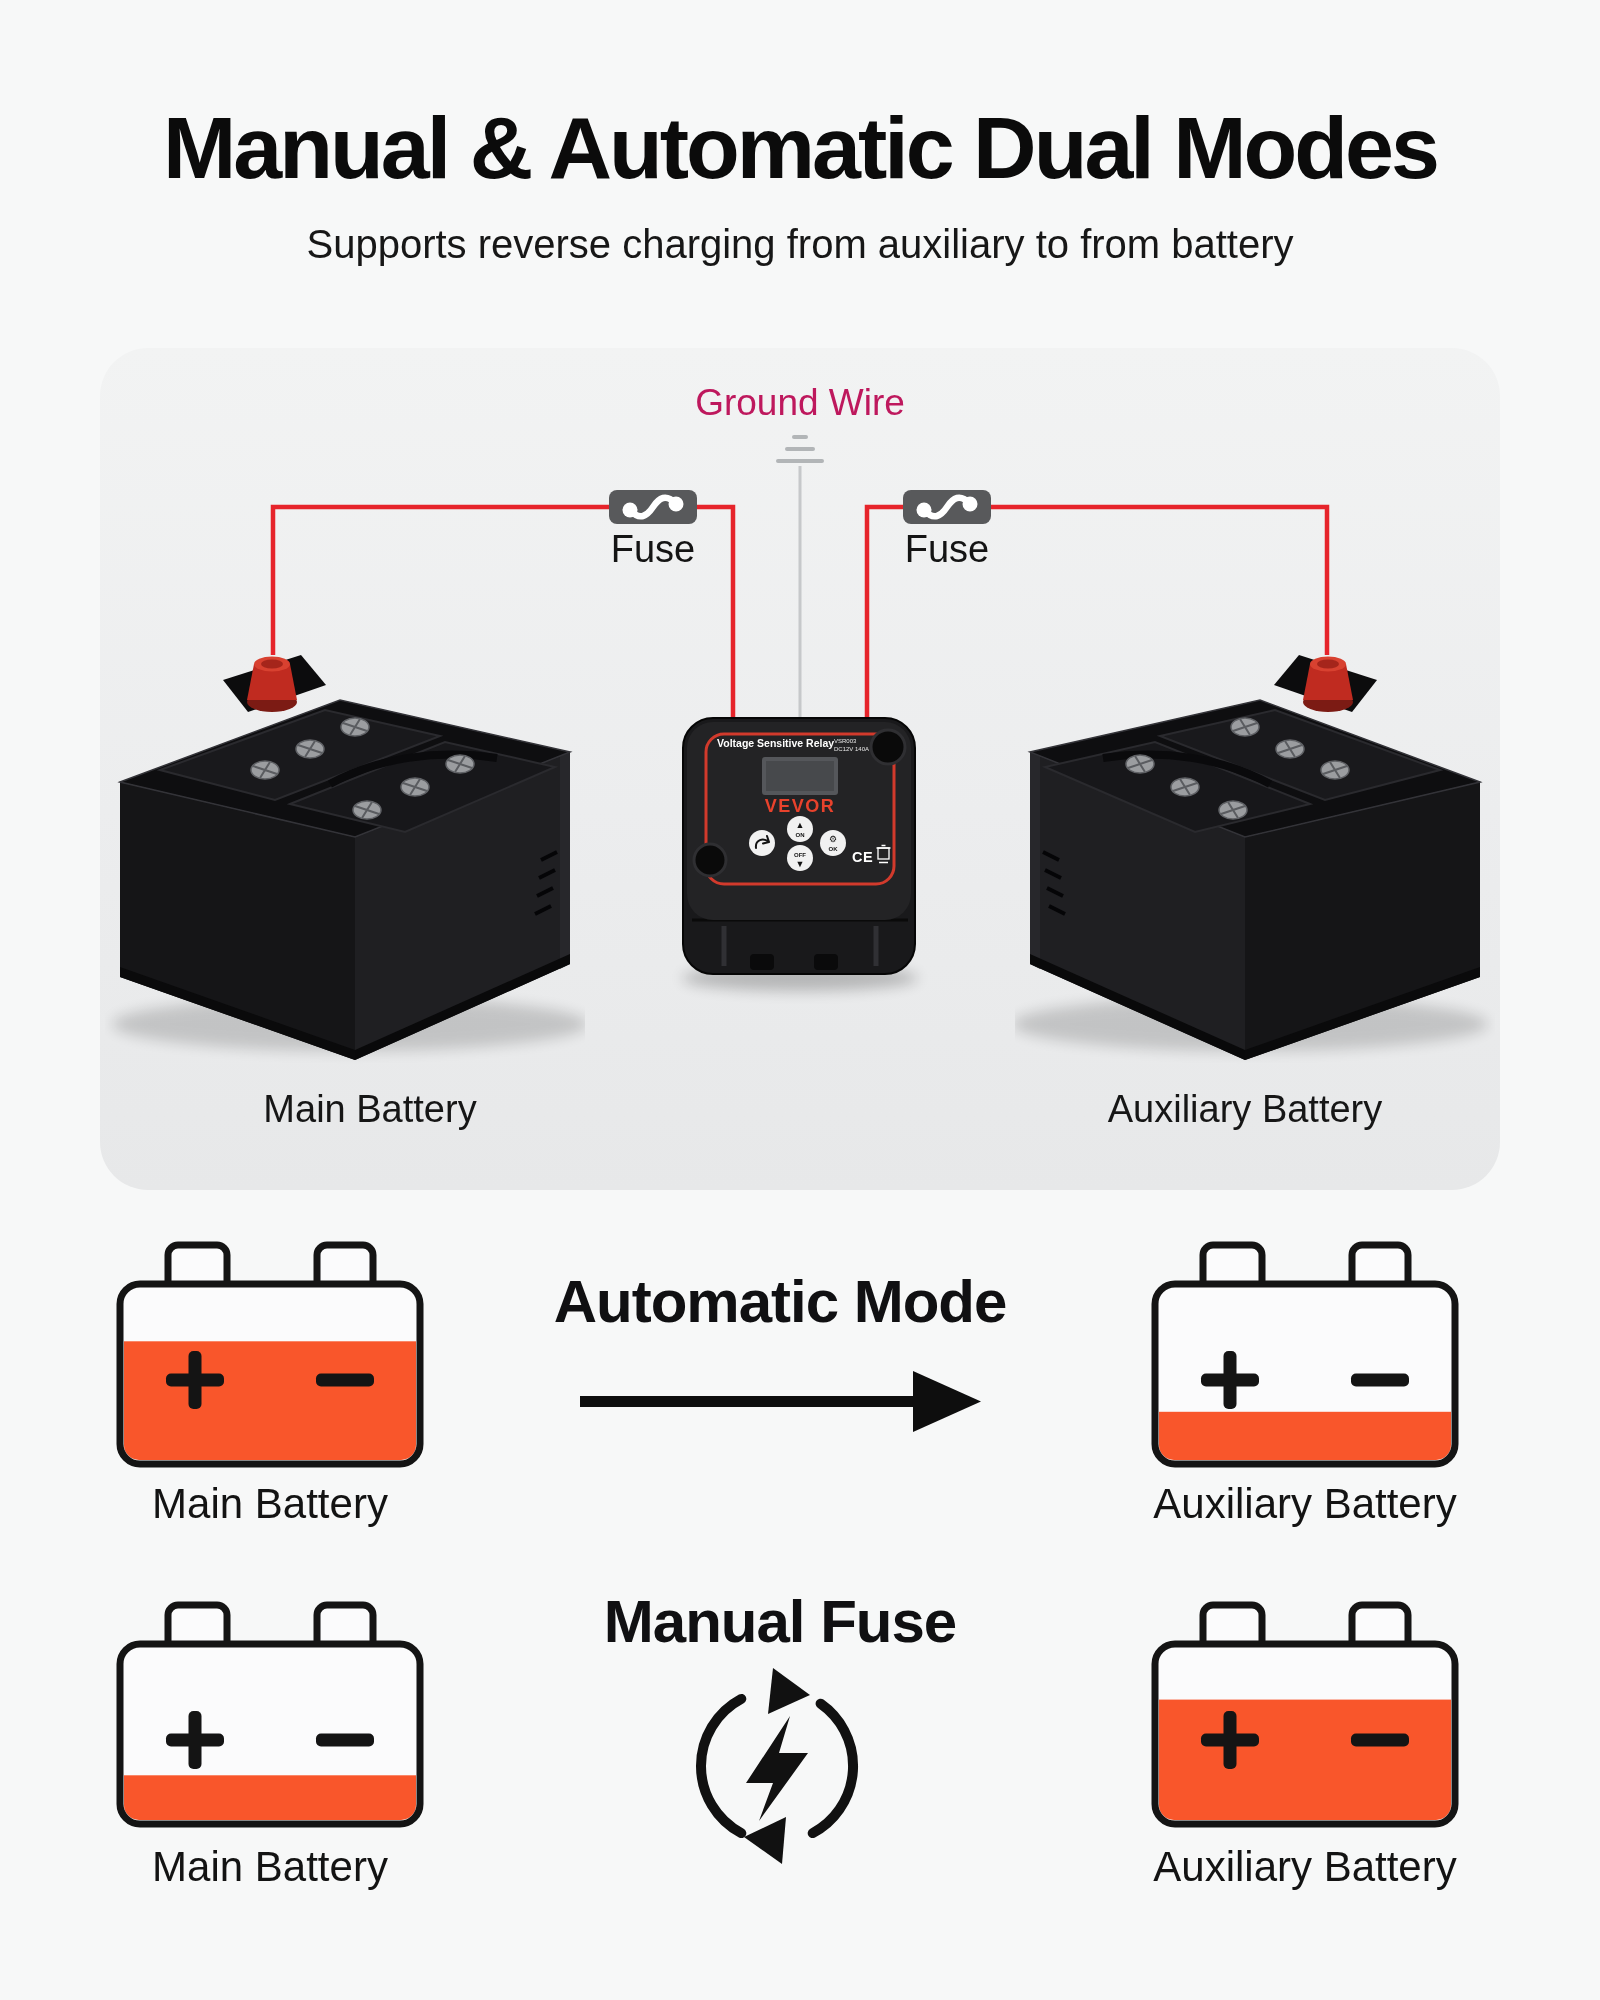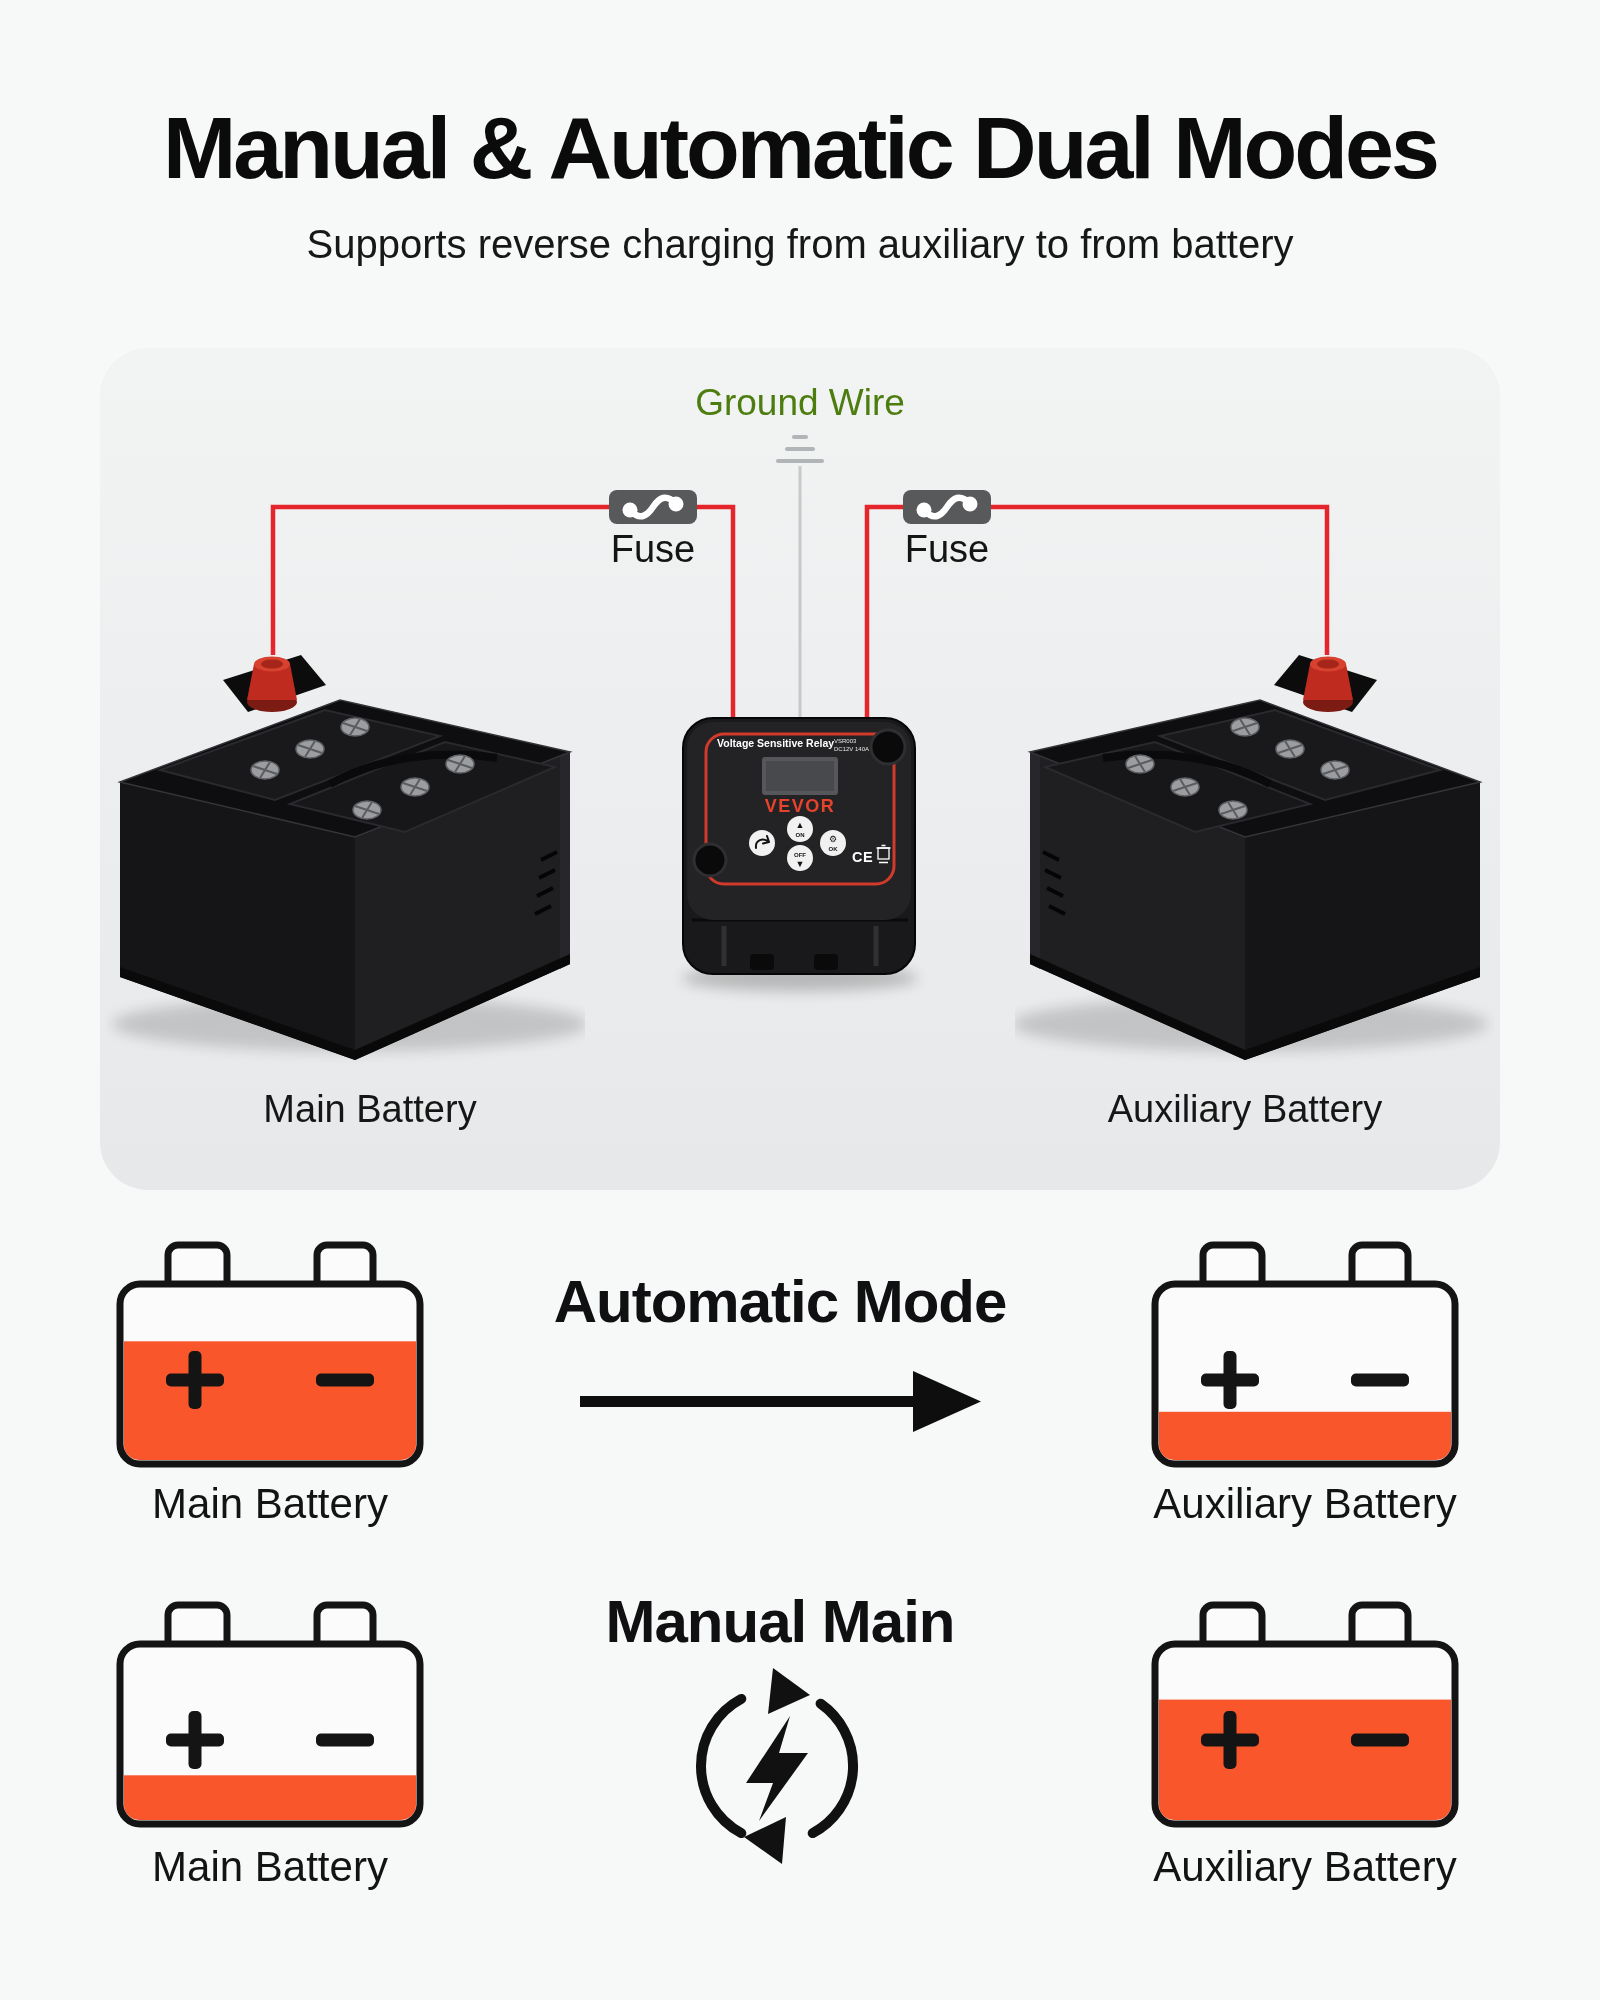--- a/index.html
+++ b/index.html
@@ -15,21 +15,21 @@
     top:104px;left:800px;font-size:88px;font-weight:bold;letter-spacing:-3px;
     line-height:1;color:#0b0b0b;text-align:center;
   }
   .page-subtitle{
     top:224px;left:800px;font-size:40px;font-weight:400;color:#171717;line-height:1;
   }
   .diagram-box{
     left:100px;top:348px;width:1400px;height:842px;border-radius:48px;
     background:linear-gradient(180deg,#f2f3f3 0%,#ecedee 55%,#e7e8e9 100%);
   }
-  .ground-label{top:384px;left:800px;font-size:37px;font-weight:500;color:#4d7c0f;line-height:1;}
+  .ground-label{top:384px;left:800px;font-size:37px;font-weight:500;color:#be185d;line-height:1;}
   .fuse-label{top:530px;font-size:38px;font-weight:500;color:#141414;line-height:1;text-align:right;}
   .diag-batt-label{top:1090px;font-size:38px;font-weight:400;color:#161616;line-height:1;}
   .mode-title{left:780px;font-size:60px;font-weight:bold;letter-spacing:-1px;color:#101012;line-height:1;}
   .mode-batt-label{font-size:42px;font-weight:400;color:#131313;line-height:1;}
   svg{display:block;}
   .bphoto,.relay-svg,.wires-svg,.bat-icon{overflow:visible;}
   .flip{transform:scaleX(-1);}
 </style>
 </head>
 <body>
@@ -204,21 +204,21 @@
 </svg>
 
 <svg class="abs" style="left:578px;top:1368px" width="410" height="66" viewBox="0 0 410 66">
   <rect x="2" y="28" width="338" height="11" fill="#0e0e0e"></rect>
   <polygon points="335,3 403,33.5 335,64" fill="#0e0e0e"></polygon>
 </svg>
 
 <div class="abs ctr mode-batt-label" style="left:270px;top:1483px">Main Battery</div>
 <div class="abs ctr mode-batt-label" style="left:1305px;top:1483px">Auxiliary Battery</div>
 
-<div class="abs ctr mode-title" style="top:1592px">Manual Main</div>
+<div class="abs ctr mode-title" style="top:1592px">Manual Fuse</div>
 
 <svg class="abs bat-icon" style="left:115px;top:1600px" width="310" height="230" viewBox="0 0 310 230">
   <use href="#bat-under"></use>
   <rect x="9" width="292" clip-path="url(#bclip)" fill="#F9562B" y="175.3" height="44.7"></rect>
   <use href="#bat-over"></use>
 </svg>
 <svg class="abs bat-icon" style="left:1150px;top:1600px" width="310" height="230" viewBox="0 0 310 230">
   <use href="#bat-under"></use>
   <rect x="9" width="292" clip-path="url(#bclip)" fill="#F9562B" y="99.6" height="120.4"></rect>
   <use href="#bat-over"></use>

